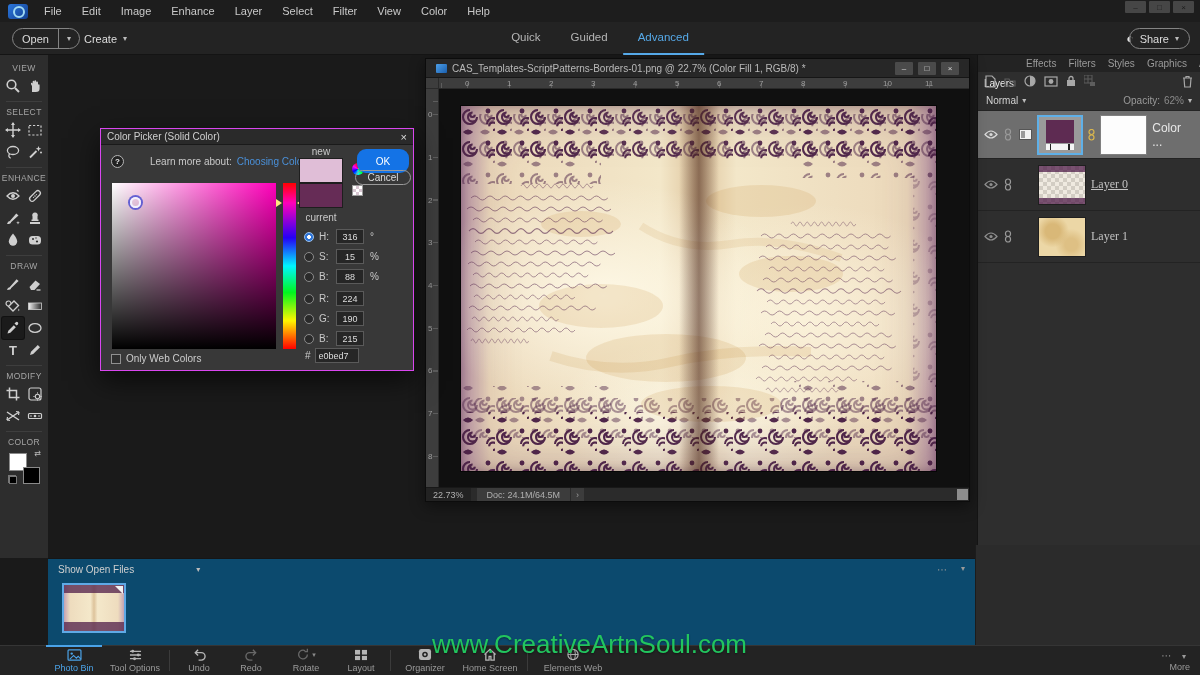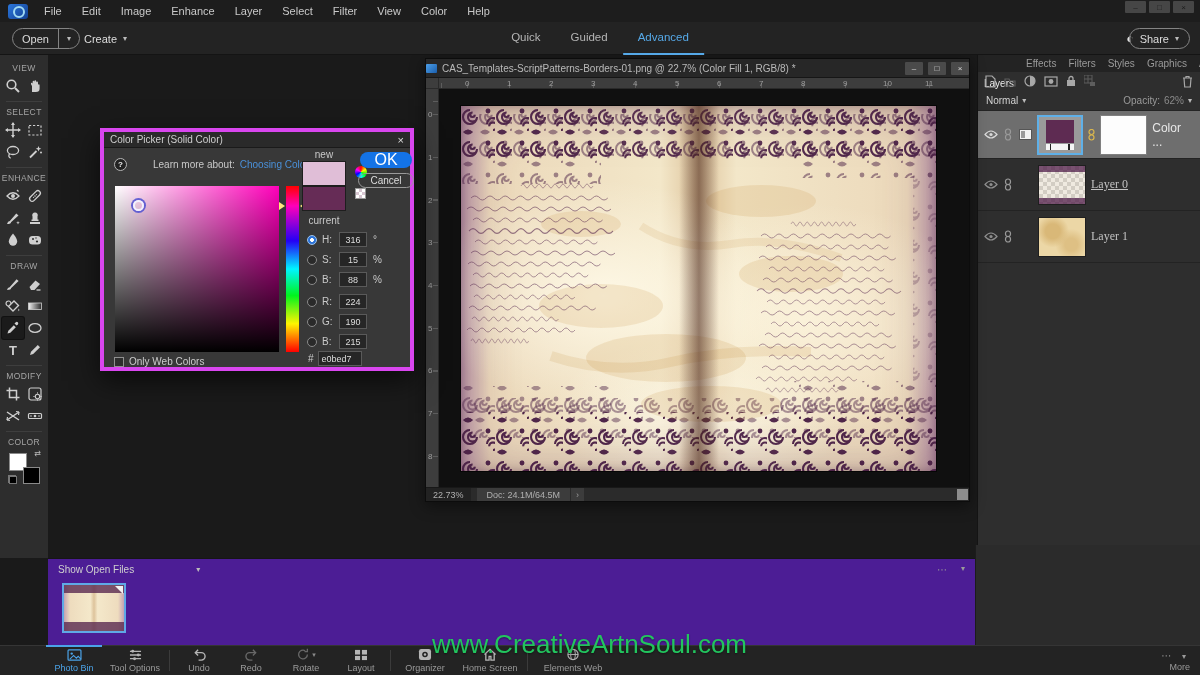--- a/index.html
+++ b/index.html
@@ -57,21 +57,21 @@
   .swatches .swap { position:absolute; right:-1px; top:-3px; font-size:8px; color:#bbb; }
   .swatches .mini { position:absolute; left:0px; bottom:0px; width:9px; height:9px; }
   .swatches .mini::before { content:""; position:absolute; left:0; top:0; width:6px; height:6px;
     background:#fff; border:1px solid #777; }
   .swatches .mini::after { content:""; position:absolute; right:0; bottom:0; width:6px; height:6px;
     background:#000; border:1px solid #777; }
   
   .doc-window { position:absolute; left:425px; top:58px; width:545px; height:444px;
     background:#1e1e1e; border:1px solid #0c0c0c; box-shadow:0 4px 14px rgba(0,0,0,.45); z-index:10; }
   .doc-title { height:19px; background:#272727; border-bottom:1px solid #161616; display:flex;
-    align-items:center; padding:0 0; gap:5px; }
+    align-items:center; padding:0 10px; gap:5px; }
   .doc-icon { width:11px; height:9px; border-radius:1px; background:linear-gradient(135deg,#4d9fe8,#1b5fae); }
   .doc-title .t { flex:1; font-size:10px; color:#b9b9b9; white-space:nowrap; overflow:hidden; }
   .doc-btn { width:18px; height:13px; background:#4a4a4a; color:#dadada; font-size:8px;
     display:flex; align-items:center; justify-content:center; border-radius:1px; }
   .ruler-corner { position:absolute; left:0; top:19px; width:13px; height:11px; background:#3d3d3d;
     border-right:1px solid #2a2a2a; border-bottom:1px solid #2a2a2a; }
   .ruler-h { position:absolute; left:13px; right:0; top:19px; height:11px; background:#3d3d3d;
     border-bottom:1px solid #2a2a2a;
     background-image:repeating-linear-gradient(to right, #5d5d5d 0 1px, transparent 1px 42px);
     background-position:28px bottom; background-size:auto 5px; background-repeat:repeat-x; }
@@ -95,21 +95,21 @@
     background:
       radial-gradient(ellipse 55% 45% at 30% 52%, rgba(255,250,233,.9), rgba(255,250,233,0) 70%),
       radial-gradient(ellipse 55% 45% at 72% 58%, rgba(252,244,222,.85), rgba(252,244,222,0) 70%),
       radial-gradient(ellipse 45% 30% at 50% 85%, rgba(255,252,240,.7), rgba(255,252,240,0) 70%),
       linear-gradient(to right, #c5a2b2 0%, #ecd9bb 6%, #f3e7c9 42%, #dec49c 50%, #f3e7c9 58%, #ecd9bb 94%, #c5a2b2 100%);
     box-shadow: inset 0 0 55px rgba(90,45,75,.4), inset 0 0 10px rgba(60,25,50,.35),
       0 0 0 1px #060606; }
   .artwork svg { position:absolute; inset:0; }
   
   .cp { position:absolute; left:100px; top:128px; width:314px; height:243px; background:#383838;
-    border:4px solid #d946ef; box-shadow:0 10px 26px rgba(0,0,0,.6); z-index:60; font-size:10px; }
+    border:1px solid #d946ef; box-shadow:0 10px 26px rgba(0,0,0,.6); z-index:60; font-size:10px; }
   .cp-title { height:16px; background:#2a2a2a; border-bottom:1px solid #1a1a1a; display:flex;
     align-items:center; padding:0 6px; color:#cfcfcf; }
   .cp-title .t { flex:1; font-size:10px; }
   .cp-title .x { color:#ddd; font-size:11px; }
   .cp-learn { position:absolute; left:10px; top:26px; display:flex; align-items:center; gap:5px; }
   .q-icon { width:13px; height:13px; border-radius:50%; background:#222; border:1px solid #b5b5b5;
     color:#eee; font-size:8px; font-weight:bold; display:flex; align-items:center; justify-content:center; }
   .cp-learn .lbl { color:#c9c9c9;margin-left:21px; }
   .cp-learn .lnk { color:#4a90d9; }
   .cp-sb { position:absolute; left:11px; top:54px; width:164px; height:166px;
@@ -126,22 +126,22 @@
   .hue-arrow.r { right:-7px; top:16px; border-right:6px solid #ffe680; }
   .cp-newlbl { position:absolute; left:198px; top:17px; width:44px; text-align:center; color:#c9c9c9; }
   .cp-new { position:absolute; left:198px; top:29px; width:44px; height:25px; border:1px solid #1e1e1e; }
   .cp-cur { position:absolute; left:198px; top:54px; width:44px; height:25px; border:1px solid #1e1e1e; }
   .cp-curlbl { position:absolute; left:198px; top:83px; width:44px; text-align:center; color:#c9c9c9; }
   .cp-wheel { position:absolute; left:251px; top:34px; width:12px; height:12px; border-radius:50%;
     background:conic-gradient(#f00,#ff0,#0f0,#0ff,#00f,#f0f,#f00); }
   .cp-cube { position:absolute; left:251px; top:56px; width:11px; height:11px; border:1px solid #999;
     background:conic-gradient(#d8c6d2 0 25%, #fff 0 50%, #d8c6d2 0 75%, #fff 0);
     background-size:6px 6px; }
-  .cp-ok { position:absolute; left:256px; top:20px; width:52px; height:16px; border-radius:9px;
-    background:#1473e6; color:#fff; font-size:16px; display:flex; align-items:center;
+  .cp-ok { position:absolute; left:256px; top:20px; width:52px; height:24px; border-radius:9px;
+    background:#1473e6; color:#fff; font-size:10px; display:flex; align-items:center;
     justify-content:center; }
   .cp-cancel { position:absolute; left:254px; top:41px; width:56px; height:15px; border-radius:9px;
     border:1px solid #9a9a9a; color:#ddd; font-size:10px; display:flex; align-items:center;
     justify-content:center; }
   .cp-row { position:absolute; left:203px; height:15px; display:flex; align-items:center; }
   .cp-radio { width:10px; height:10px; border-radius:50%; border:1px solid #8a8a8a; background:#2a2a2a; }
   .cp-radio.sel { border-color:#9cc3ee;
     background:radial-gradient(circle at 50% 50%, #fff 0 1.6px, #2b72d7 2.2px); }
   .cp-flabel { width:13px; margin-left:5px; color:#c9c9c9; }
   .cp-num { width:28px; height:15px; background:#262626; border:1px solid #5a5a5a; color:#ddd;
@@ -187,21 +187,21 @@
   .lr-name.u { text-decoration:underline; }
   .checker-thumb { width:48px; height:40px; position:relative; border:1px solid #1f1f1f;
     background:conic-gradient(#c9c9c9 0 25%, #f1f1f1 0 50%, #c9c9c9 0 75%, #f1f1f1 0);
     background-size:8px 8px; }
   .checker-thumb .ov { position:absolute; inset:0;
     background:linear-gradient(#5a2950 0 16%, rgba(234,214,180,.35) 16% 84%, #5a2950 84%); opacity:.8; }
   .parch-thumb { width:48px; height:40px; border:1px solid #1f1f1f;
     background:radial-gradient(circle at 30% 35%, #d9b878 0 18%, rgba(217,184,120,0) 40%),
       radial-gradient(circle at 70% 70%, #dec084 0 15%, rgba(222,192,132,0) 38%), #ecd7a6; }
   
-  .photobin { position:absolute; left:48px; top:558px; width:927px; height:87px; background:#4c1d95;
+  .photobin { position:absolute; left:48px; top:558px; width:927px; height:87px; background:#0c4a6e;
     border-top:1px solid #161616; z-index:4;text-align:right; }
   .pb-head { height:20px; display:flex; align-items:center; padding:0 10px; font-size:10px; color:#cfcfcf; }
   .pb-head .car { margin-left:62px; font-size:8px; color:#bbb; }
   .pb-head .right { margin-left:auto; display:flex; gap:14px; color:#9a9a9a; }
   .pb-thumb { position:absolute; left:14px; top:24px; width:64px; height:50px; border:2px solid #5fa9e6;
     background:linear-gradient(to right, #c5a2b2 0%, #eedcbe 10%, #f4e8ca 44%, #ddc39b 50%,
       #f4e8ca 56%, #eedcbe 90%, #c5a2b2 100%); }
   .pb-thumb::before { content:""; position:absolute; left:0; right:0; top:0; height:8px;
     background:#5a2950; opacity:.8; }
   .pb-thumb::after { content:""; position:absolute; left:0; right:0; bottom:0; height:9px;

